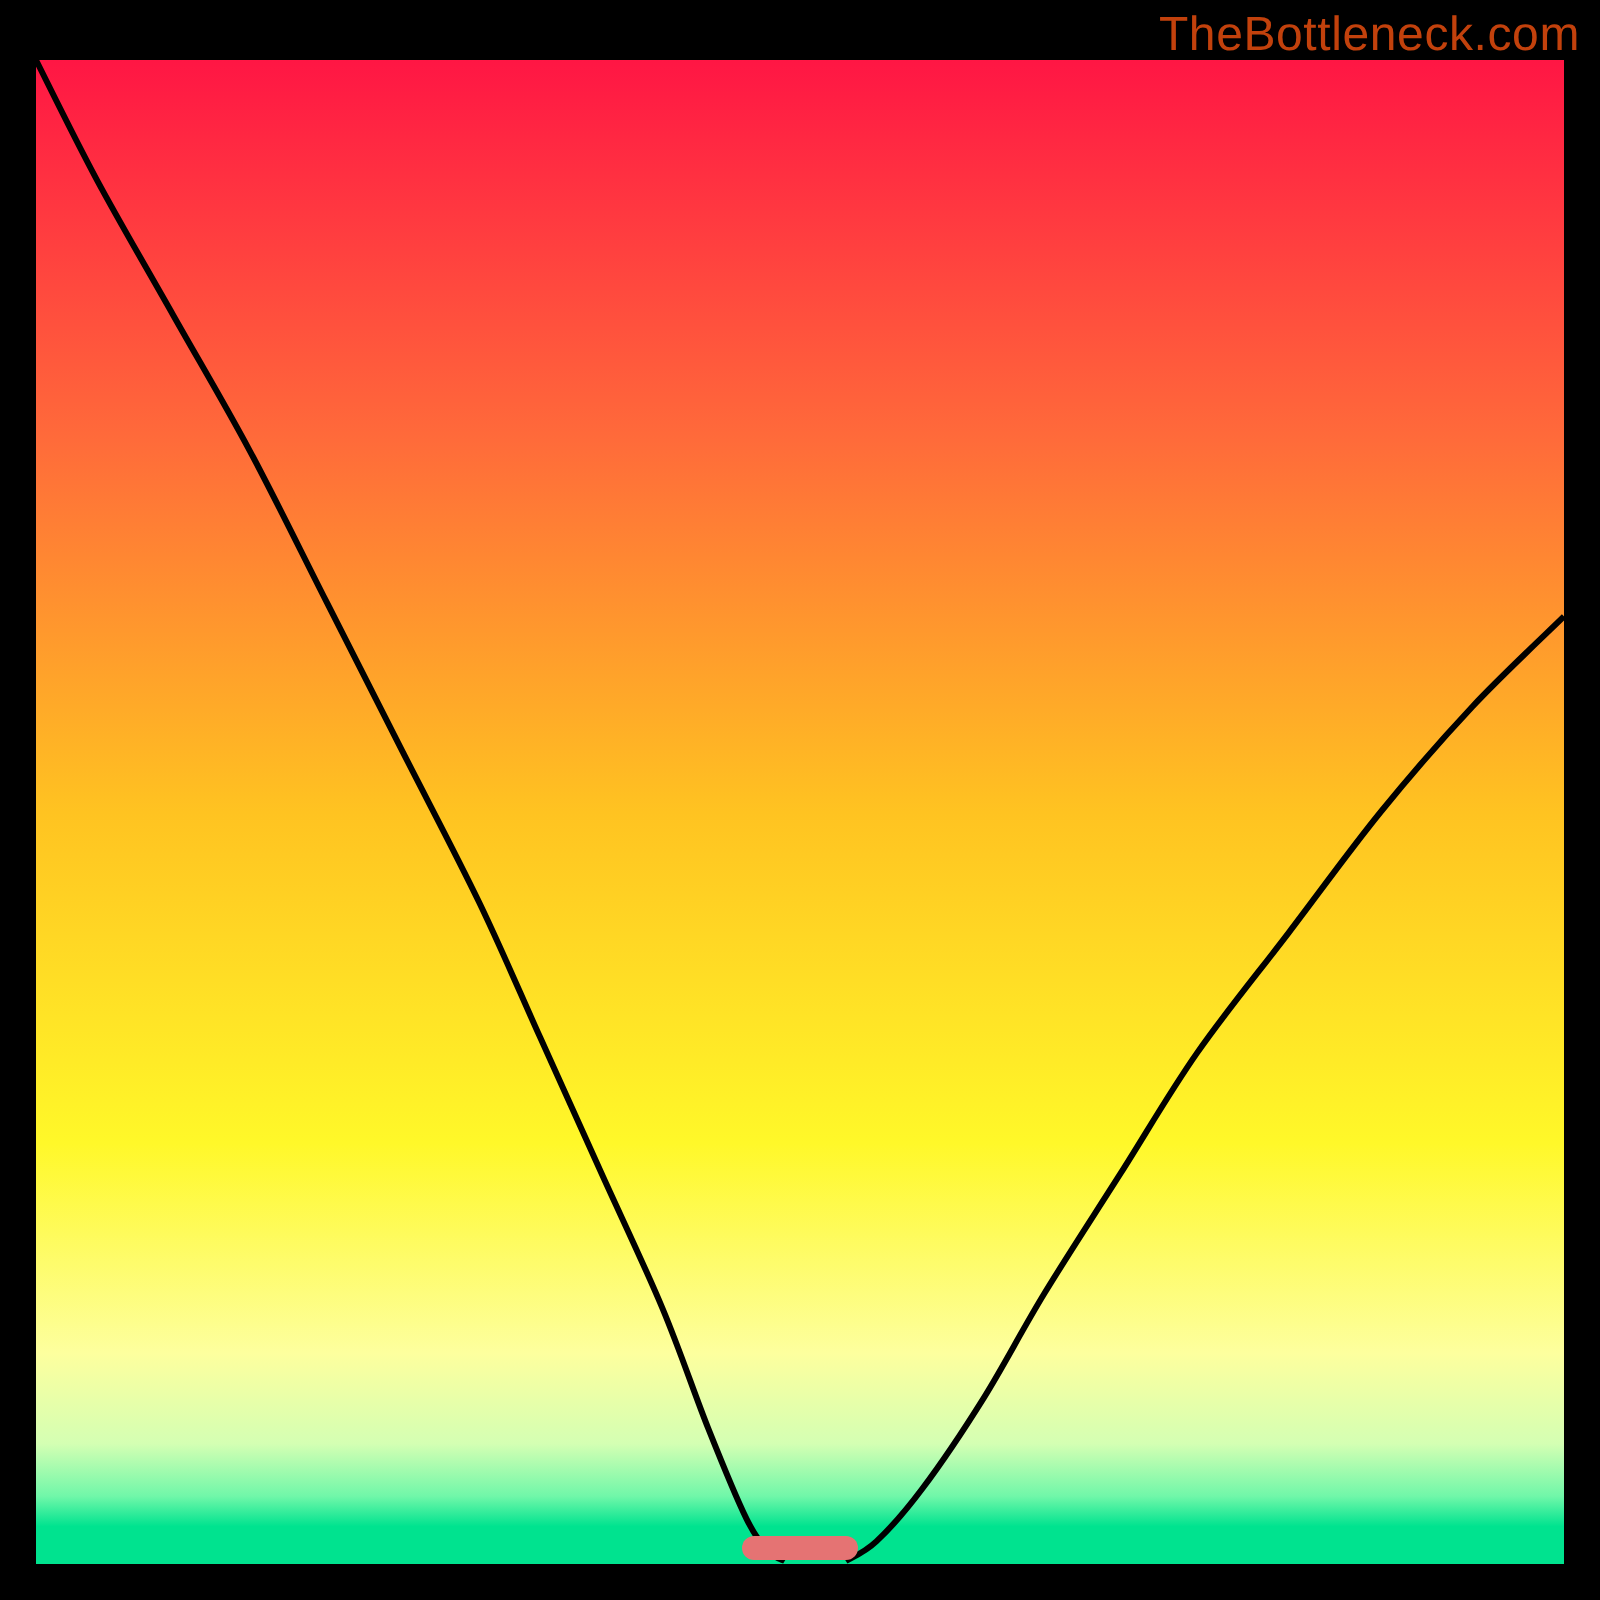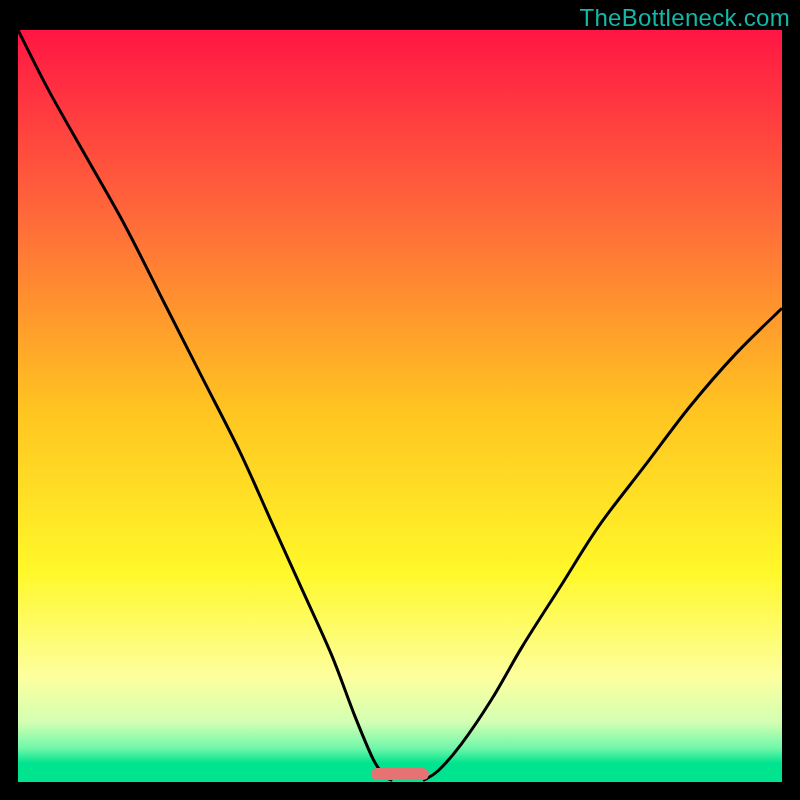--- a/index.html
+++ b/index.html
@@ -14,21 +14,21 @@
   .frame {
     position: relative;
     width: 800px;
     height: 800px;
     background: #000;
   }
   .watermark {
     position: absolute;
     top: 4px;
     right: 10px;
-    color: #14b8a6;
+    color: #c2410c;
     font-size: 24px;
     font-weight: 500;
     letter-spacing: 0.3px;
     z-index: 10;
   }
   .plot-area {
     position: absolute;
     left: 18px;
     top: 30px;
     width: 764px;

